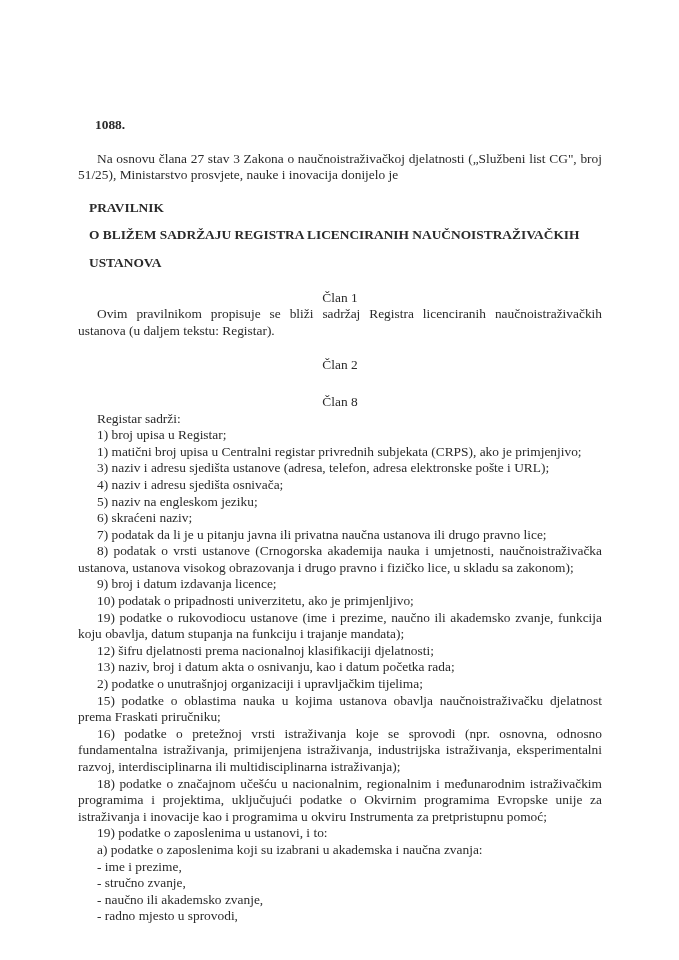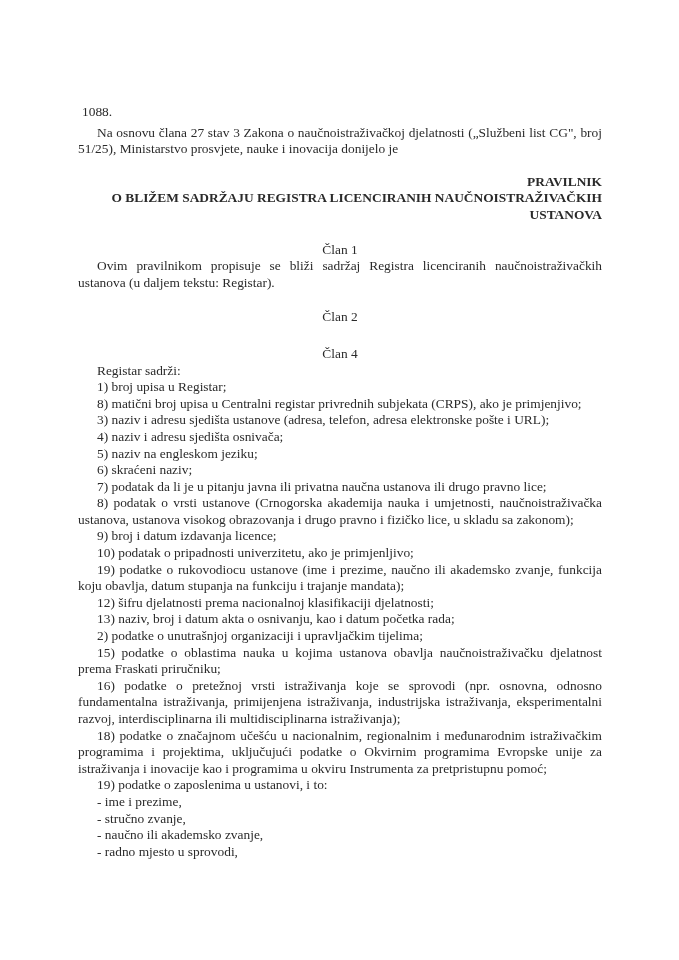--- a/index.html
+++ b/index.html
@@ -2,24 +2,24 @@
 <html><head>
 <meta charset="utf-8">
 <style>
   html, body { margin: 0; padding: 0; background: #ffffff; }
   body { width: 679px; height: 960px; overflow: hidden; position: relative; }
   .page {
     position: absolute; left: 78px; top: 100px; width: 524px;
     font-family: "Liberation Serif", "DejaVu Serif", serif;
     font-size: 13.4px; line-height: 16.6px; color: #2a2a2a;
   }
-  .num { font-weight: normal; margin: 4px; }
+  .num { font-weight: bold; margin: 17px; }
   p { margin: 0; text-align: justify; }
   .indent { text-indent: 19px; }
-  .title { text-align: right; font-weight: bold; margin: 0; }
+  .title { text-align: left; font-weight: bold; margin: 11px; }
   .title-block { margin-top: 16px; }
   .clan { text-align: center; margin-top: 18px; }
   .clan3 { margin-top: 20px; }
   .sub { padding-left: 19px; text-indent: 0; }
   .wrap { text-indent: 19px; text-align: justify; text-align-last: left; }
 </style>
 </head>
 <body>
 
 <div class="page">
@@ -30,40 +30,41 @@
     <p class="title">PRAVILNIK</p>
     <p class="title">O BLIŽEM SADRŽAJU REGISTRA LICENCIRANIH NAUČNOISTRAŽIVAČKIH</p>
     <p class="title">USTANOVA</p>
   </div>
 
   <p class="clan">Član 1</p>
   <p class="wrap">Ovim pravilnikom propisuje se bliži sadržaj Registra licenciranih naučnoistraživačkih ustanova (u daljem tekstu: Registar).</p>
 
   <p class="clan">Član 2</p>
 
-  <p class="clan clan3">Član 4</p>
+  <p class="clan clan3">Član 8</p>
   <p class="sub">Registar sadrži:</p>
 
   <div>
     <p class="sub">1) broj upisa u Registar;</p>
-    <p class="sub">8) matični broj upisa u Centralni registar privrednih subjekata (CRPS), ako je primjenjivo;</p>
+    <p class="sub">1) matični broj upisa u Centralni registar privrednih subjekata (CRPS), ako je primjenjivo;</p>
     <p class="sub">3) naziv i adresu sjedišta ustanove (adresa, telefon, adresa elektronske pošte i URL);</p>
     <p class="sub">4) naziv i adresu sjedišta osnivača;</p>
     <p class="sub">5) naziv na engleskom jeziku;</p>
     <p class="sub">6) skraćeni naziv;</p>
     <p class="sub">7) podatak da li je u pitanju javna ili privatna naučna ustanova ili drugo pravno lice;</p>
     <p class="wrap">8) podatak o vrsti ustanove (Crnogorska akademija nauka i umjetnosti, naučnoistraživačka ustanova, ustanova visokog obrazovanja i drugo pravno i fizičko lice, u skladu sa zakonom);</p>
     <p class="sub">9) broj i datum izdavanja licence;</p>
     <p class="sub">10) podatak o pripadnosti univerzitetu, ako je primjenljivo;</p>
     <p class="wrap">19) podatke o rukovodiocu ustanove (ime i prezime, naučno ili akademsko zvanje, funkcija koju obavlja, datum stupanja na funkciju i trajanje mandata);</p>
     <p class="sub">12) šifru djelatnosti prema nacionalnoj klasifikaciji djelatnosti;</p>
     <p class="sub">13) naziv, broj i datum akta o osnivanju, kao i datum početka rada;</p>
     <p class="sub">2) podatke o unutrašnjoj organizaciji i upravljačkim tijelima;</p>
     <p class="wrap">15) podatke o oblastima nauka u kojima ustanova obavlja naučnoistraživačku djelatnost prema Fraskati priručniku;</p>
     <p class="wrap">16) podatke o pretežnoj vrsti istraživanja koje se sprovodi (npr. osnovna, odnosno fundamentalna istraživanja, primijenjena istraživanja, industrijska istraživanja, eksperimentalni razvoj, interdisciplinarna ili multidisciplinarna istraživanja);</p>
     <p class="wrap">18) podatke o značajnom učešću u nacionalnim, regionalnim i međunarodnim istraživačkim programima i projektima, uključujući podatke o Okvirnim programima Evropske unije za istraživanja i inovacije kao i programima u okviru Instrumenta za pretpristupnu pomoć;</p>
     <p class="sub">19) podatke o zaposlenima u ustanovi, i to:</p>
+    <p class="sub">a) podatke o zaposlenima koji su izabrani u akademska i naučna zvanja:</p>
     <p class="sub">- ime i prezime,</p>
     <p class="sub">- stručno zvanje,</p>
     <p class="sub">- naučno ili akademsko zvanje,</p>
     <p class="sub">- radno mjesto u sprovodi,</p>
   </div>
 </div>
 
 </body></html>

